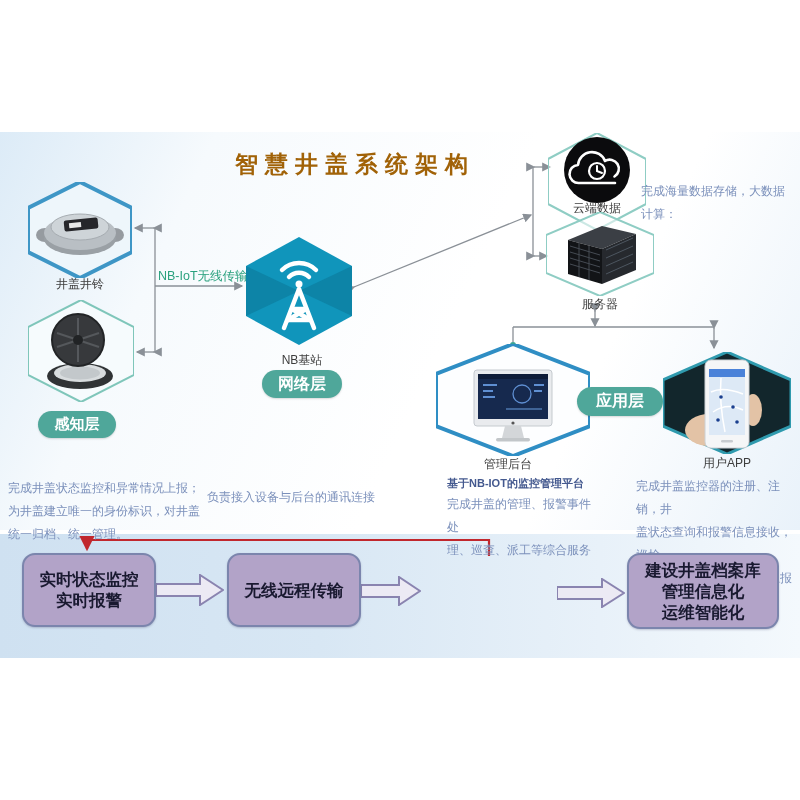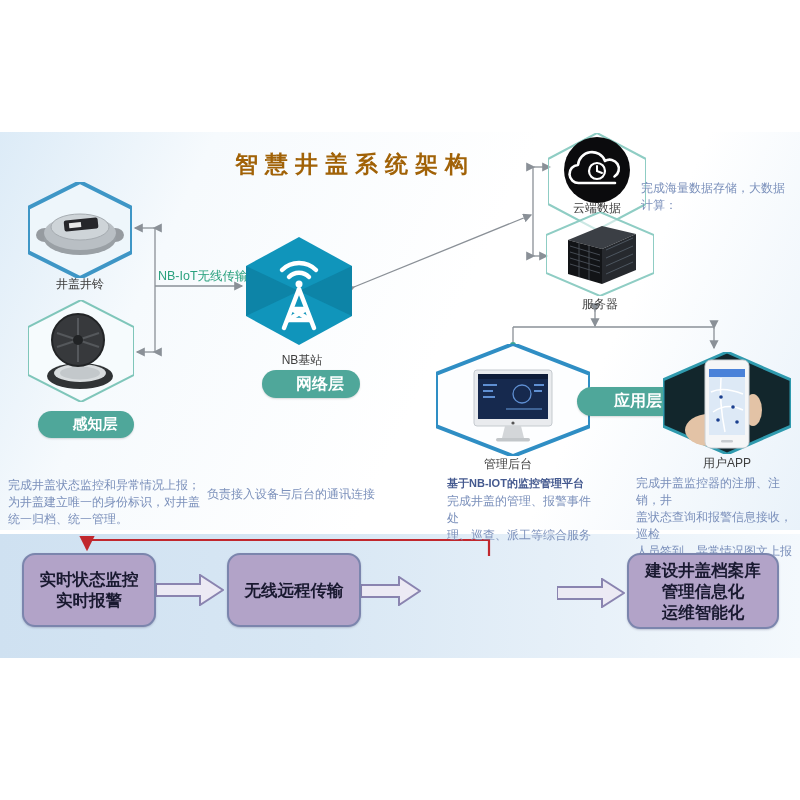--- a/index.html
+++ b/index.html
@@ -12,22 +12,22 @@
   #band{left:0;top:534px;width:800px;height:124px;
         background:linear-gradient(90deg,#cfe1f1 0%,#d8e7f4 40%,#e8f1f9 75%,#f4f9fd 100%);}
   #title{left:190px;top:149px;width:330px;text-align:center;color:#a16207;
          font-size:23px;font-weight:bold;letter-spacing:7px;}
   svg{display:block;}
   #connectors{left:0;top:0;width:800px;height:800px;pointer-events:none;z-index:3;}
   .content{z-index:4;}
   .hexlabel{font-size:12px;font-weight:normal;color:#3d3d3d;text-align:center;}
   .pill{background:#4fa79a;color:#fff;text-align:center;border-radius:15px;
         font-size:15px;font-weight:bold;display:flex;align-items:center;justify-content:center;
-        box-shadow:0 1px 2px rgba(0,0,0,.15);padding-left:18px;}
-  .desc{font-size:12px;line-height:17px;color:#7b90bb;white-space:pre-line;}
+        box-shadow:0 1px 2px rgba(0,0,0,.15);}
+  .desc{font-size:12px;line-height:23px;color:#7b90bb;white-space:pre-line;}
   .linklabel{font-size:12.5px;font-weight:normal;color:#2aa17e;}
   .btitle{font-size:11px;font-weight:bold;color:#44598f;}
   
   .fbox{background:#b2a3c8;border:2px solid #7b85ad;border-radius:13px;
         display:flex;flex-direction:column;align-items:center;justify-content:center;
         box-shadow:0 1px 2px rgba(60,60,100,.25);z-index:6;}
   .fbox div{font-size:16.5px;font-weight:bold;color:#191930;line-height:21px;text-align:center;}
 </style>
 </head>
 <body>

